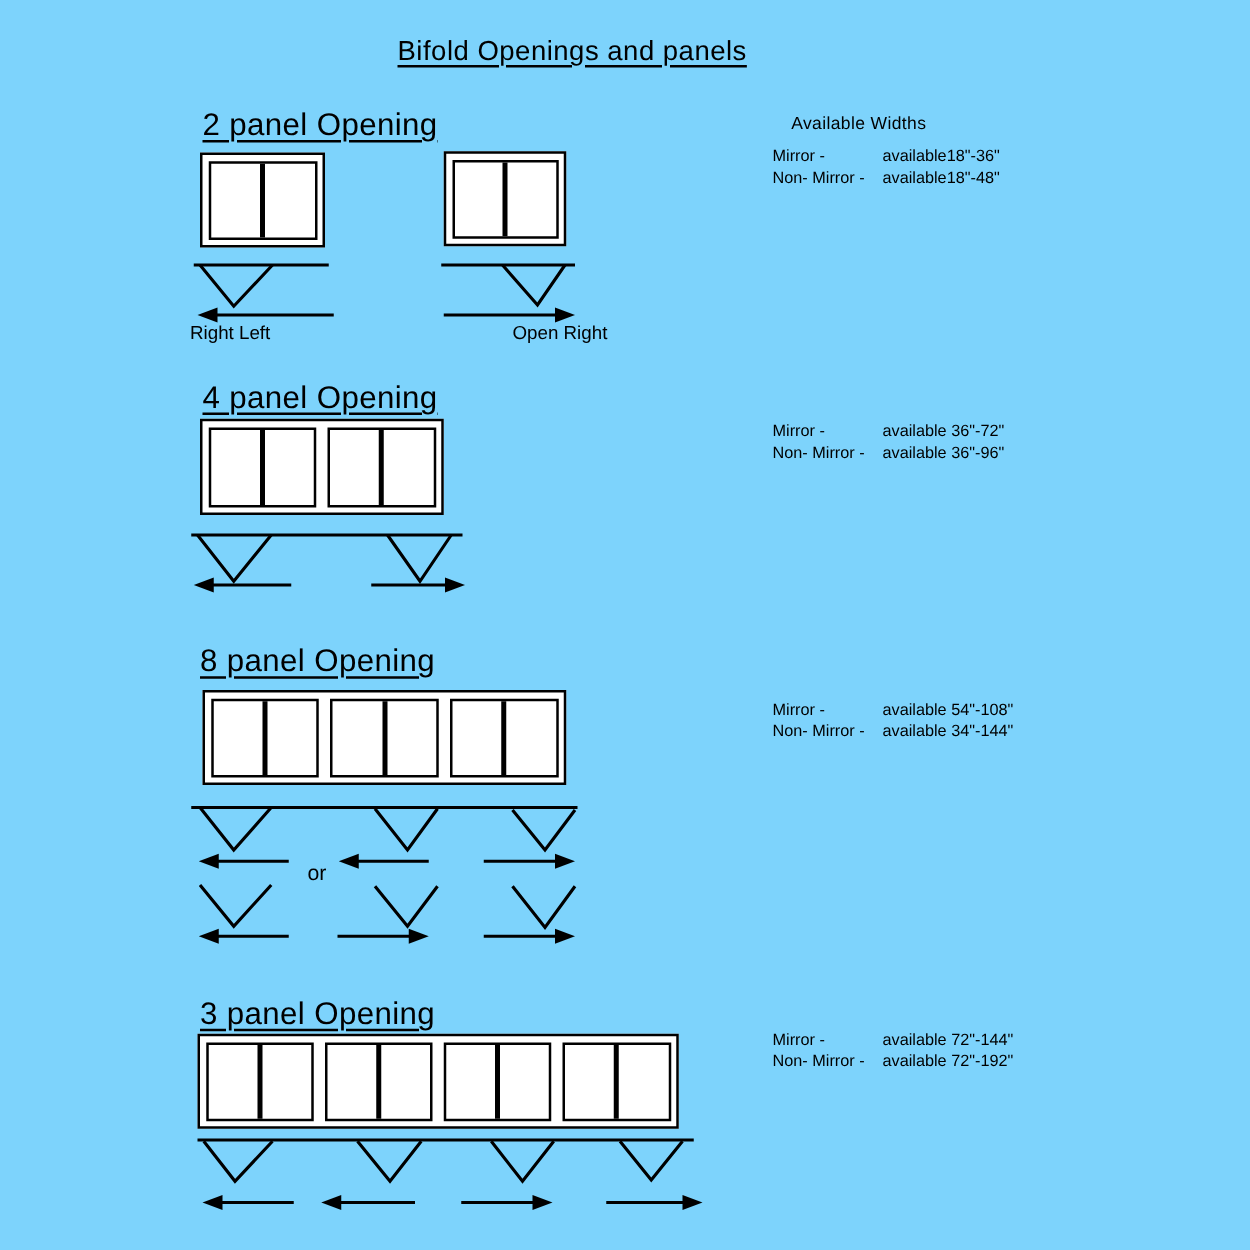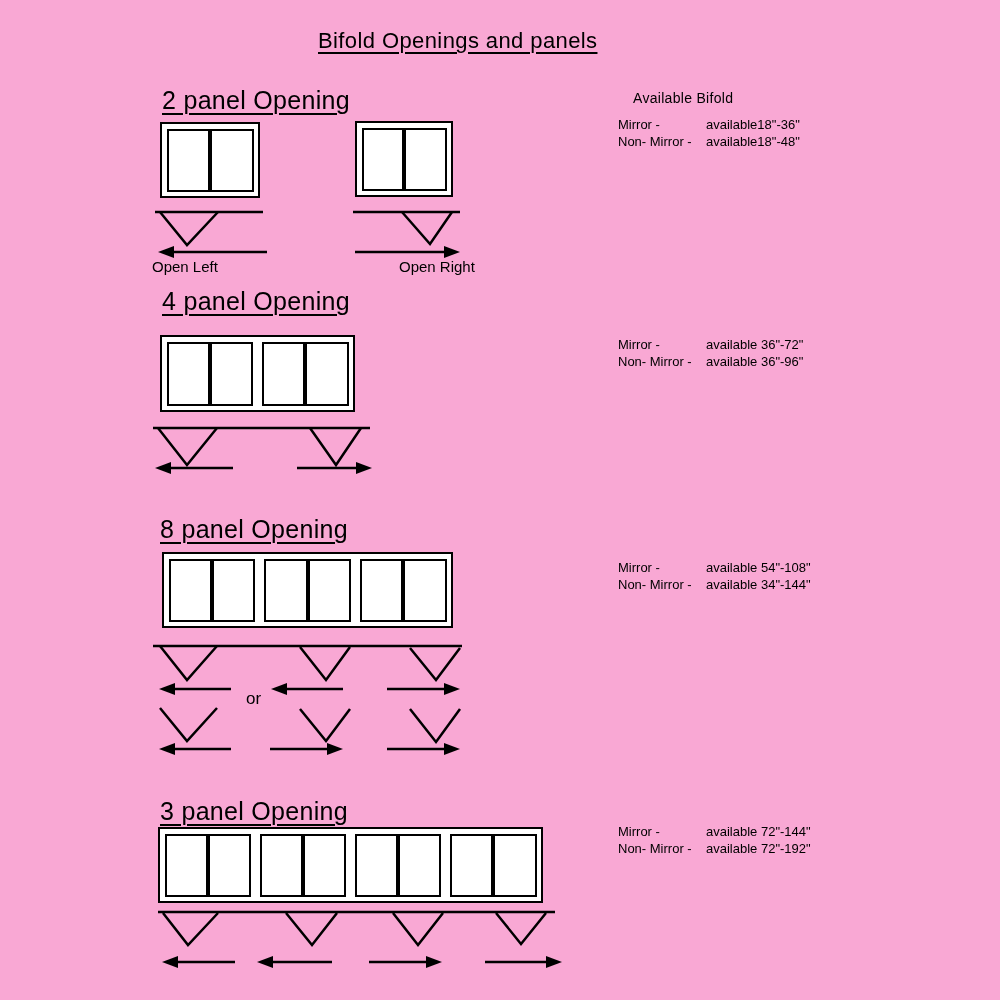--- a/index.html
+++ b/index.html
@@ -1,16 +1,16 @@
 <!DOCTYPE html>
 <html><head>
 <meta charset="utf-8">
 <style>
   html,body{margin:0;padding:0;background:#fff;}
-  .page{position:relative;width:1000px;height:1000px;background:#f9a8d4;
+  .page{position:relative;width:1000px;height:1000px;background:#7dd3fc;
         font-family:"Liberation Sans",sans-serif;color:#000;overflow:hidden;}
   .abs{position:absolute;}
   .title{font-size:22px;letter-spacing:.4px;text-decoration:underline;
          text-underline-offset:4px;text-decoration-thickness:2px;white-space:nowrap;}
   .sec-heading{font-size:25px;letter-spacing:.3px;text-decoration:underline;
          text-underline-offset:4px;text-decoration-thickness:2px;white-space:nowrap;}
   .avail-heading{font-size:14px;letter-spacing:.3px;white-space:nowrap;}
   .spec{font-size:13px;line-height:17px;white-space:nowrap;}
   .spec-row{display:flex;justify-content:center;}
   .spec-label{width:88px;flex:0 0 auto;}
@@ -25,21 +25,21 @@
   .stroke{stroke:#000;stroke-width:2.5;fill:none;stroke-linecap:butt;}
   .head{fill:#000;stroke:none;}
 </style>
 </head>
 <body>
 
 <div class="page">
 
   <div class="abs title" style="left:318px;top:28px">Bifold Openings and panels</div>
 
-  <div class="abs avail-heading" style="left:633px;top:90px">Available Bifold</div>
+  <div class="abs avail-heading" style="left:633px;top:90px">Available Widths</div>
 
   <div class="abs spec" style="left:618px;top:116px">
     <div class="spec-row">
       <span class="spec-label">Mirror -</span>
       <span class="spec-value">available18"-36"</span>
     </div>
     <div class="spec-row">
       <span class="spec-label">Non- Mirror -</span>
       <span class="spec-value">available18"-48"</span>
     </div>
@@ -91,31 +91,31 @@
       <div class="divider"></div>
     </div>
   </div>
 
   <svg class="abs" style="left:150px;top:206px" width="125" height="54" viewBox="0 0 125 54">
     <path class="stroke" d="M5,6 H113"></path>
     <path class="stroke" d="M10,6 L37,39 L68,6"></path>
     <path class="stroke" d="M20,46 H117"></path>
     <polygon class="head" points="8,46 24,40 24,52"></polygon>
   </svg>
-  <div class="abs open-label" style="left:152px;top:258px">Open Left</div>
+  <div class="abs open-label" style="left:152px;top:258px">Right Left</div>
 
   <svg class="abs" style="left:350px;top:206px" width="115" height="54" viewBox="0 0 115 54">
     <path class="stroke" d="M3,6 H110"></path>
     <path class="stroke" d="M52,6 L80,38 L102,6"></path>
     <path class="stroke" d="M5,46 H96"></path>
     <polygon class="head" points="110,46 94,40 94,52"></polygon>
   </svg>
-  <div class="abs open-label" style="left:399px;top:258px">Open Right</div>
-
-  <div class="abs sec-heading" style="left:162px;top:287px">4 panel Opening</div>
+  <div class="abs open-label" style="left:410px;top:258px">Open Right</div>
+
+  <div class="abs sec-heading" style="left:162px;top:304px">4 panel Opening</div>
 
   <div class="abs frame" style="left:160px;top:335px;width:195px;height:77px">
     <div class="unit">
       <div class="divider"></div>
     </div>
     <div class="unit">
       <div class="divider"></div>
     </div>
   </div>
 

